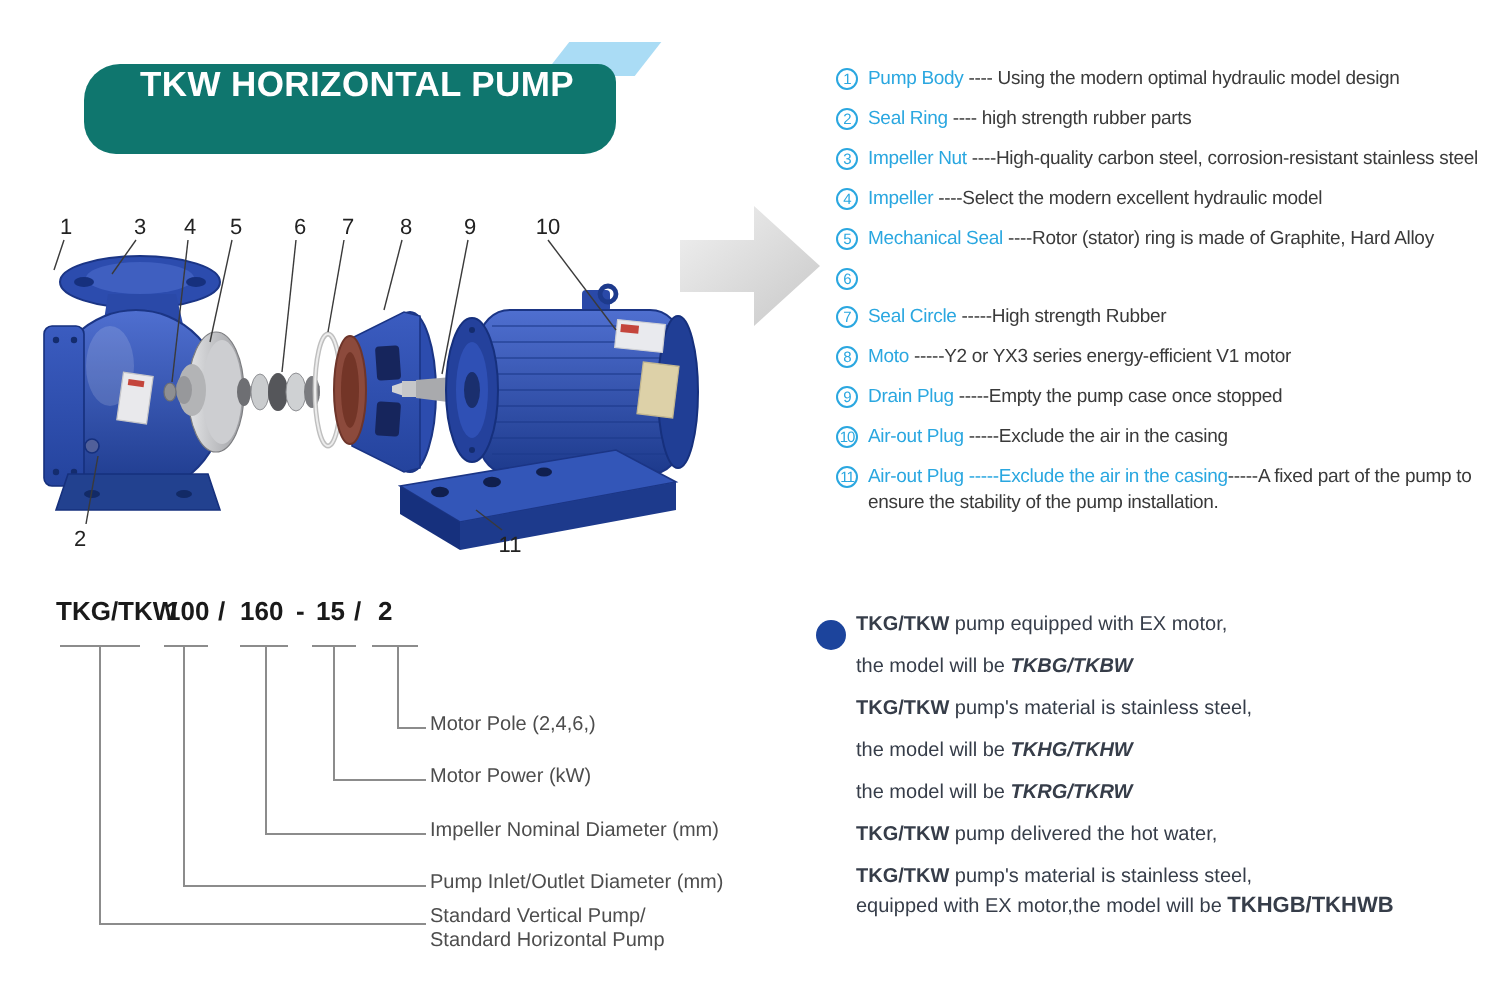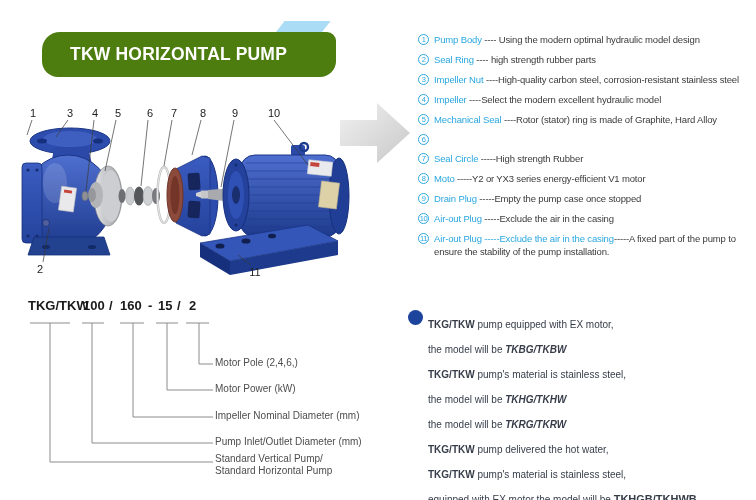--- a/index.html
+++ b/index.html
@@ -1,22 +1,22 @@
 <!DOCTYPE html>
 <html><head>
 <meta charset="utf-8">
 <style>
   html,body{margin:0;padding:0;background:#fff;}
   #page{position:relative;width:756px;height:500px;background:#ffffff;overflow:hidden;
         font-family:"Liberation Sans",sans-serif;color:#3a3a3a;}
   
   .banner-accent{position:absolute;left:278px;top:21px;width:46px;height:17px;
         background:#aadcf5;transform:skewX(-38deg);}
-  .banner{position:absolute;left:42px;top:32px;width:294px;height:45px;background:#4d7c0f;
-        border-radius:18px 9px 16px 16px;display:flex;align-items:center;padding-left:28px;
+  .banner{position:absolute;left:42px;top:32px;width:266px;height:45px;background:#0f766e;
+        border-radius:18px 9px 16px 16px;display:flex;padding-left:28px;
         box-sizing:border-box;}
   .banner span{color:#fff;font-weight:bold;font-size:17.5px;letter-spacing:.2px;}
   
   .diagram-svg{position:absolute;left:8px;top:95px;}
   .arrow-svg{position:absolute;left:340px;top:100px;}
   .co{font-size:11px;fill:#222;font-family:"Liberation Sans",sans-serif;}
   .cl{stroke:#3a3a3a;stroke-width:.7;fill:none;}
   
   .plist{position:absolute;left:418px;top:33px;width:338px;}
   .prow{display:flex;align-items:flex-start;margin-bottom:7px;white-space:nowrap;
@@ -32,21 +32,21 @@
   .mcode{position:absolute;top:298px;left:0;height:16px;width:260px;font-weight:bold;
         font-size:13px;color:#1a1a1a;}
   .mcode span{position:absolute;top:0;}
   .tree-svg{position:absolute;left:20px;top:318px;}
   .tlabel{position:absolute;left:215px;font-size:10px;color:#4d4d4d;line-height:12px;white-space:nowrap;}
   
   .bullet{position:absolute;left:408px;top:310px;width:15px;height:15px;border-radius:50%;
         background:#1c449c;}
   .notes{position:absolute;left:428px;top:306px;width:322px;font-size:10px;line-height:13px;
         color:#363d49;}
-  .notes p{margin:12px 0 8px 0;}
+  .notes p{margin:0 0 8px 0;}
   .notes p.tight{margin-bottom:2px;}
   .lead{font-weight:bold;}
   .mcode-val{font-weight:bold;font-style:italic;}
   .mcode-big{font-weight:bold;font-size:11px;}
 </style>
 </head>
 <body>
 
 <div id="page">
 

